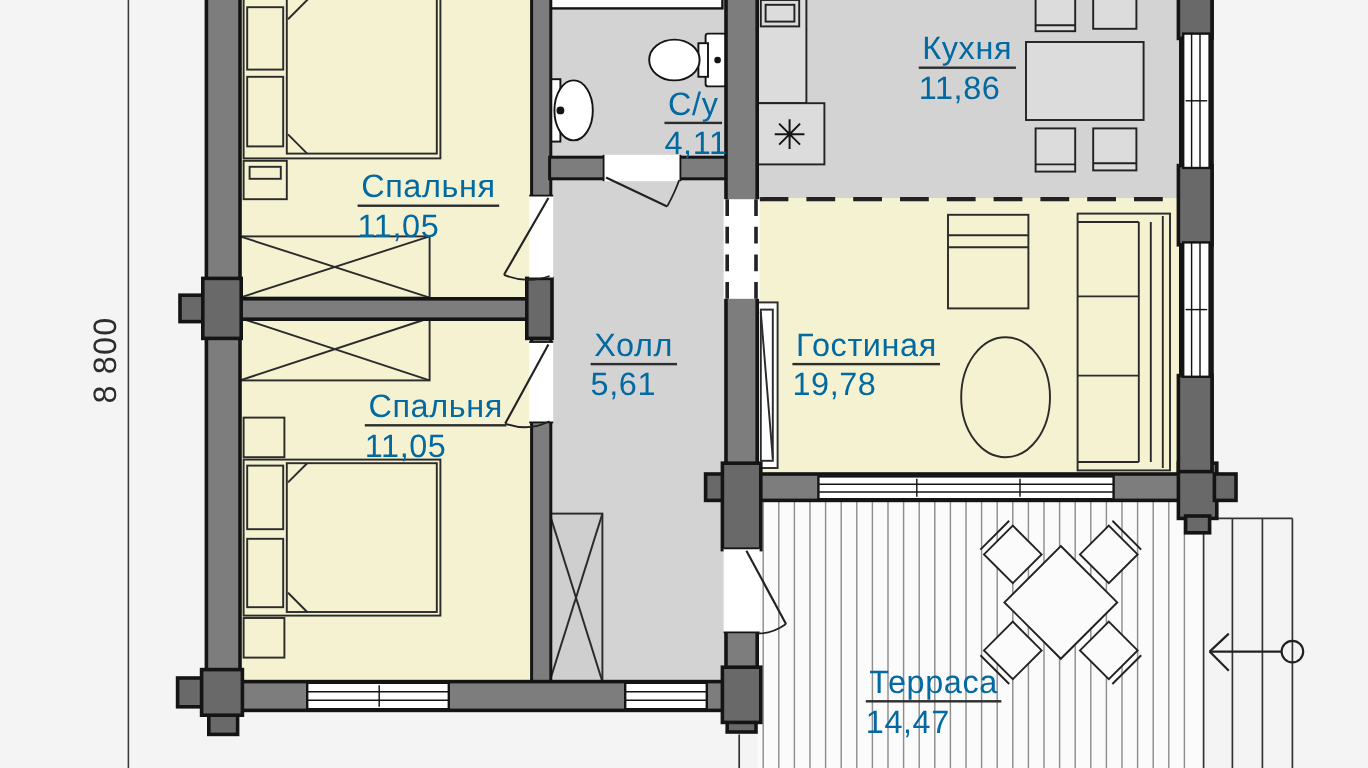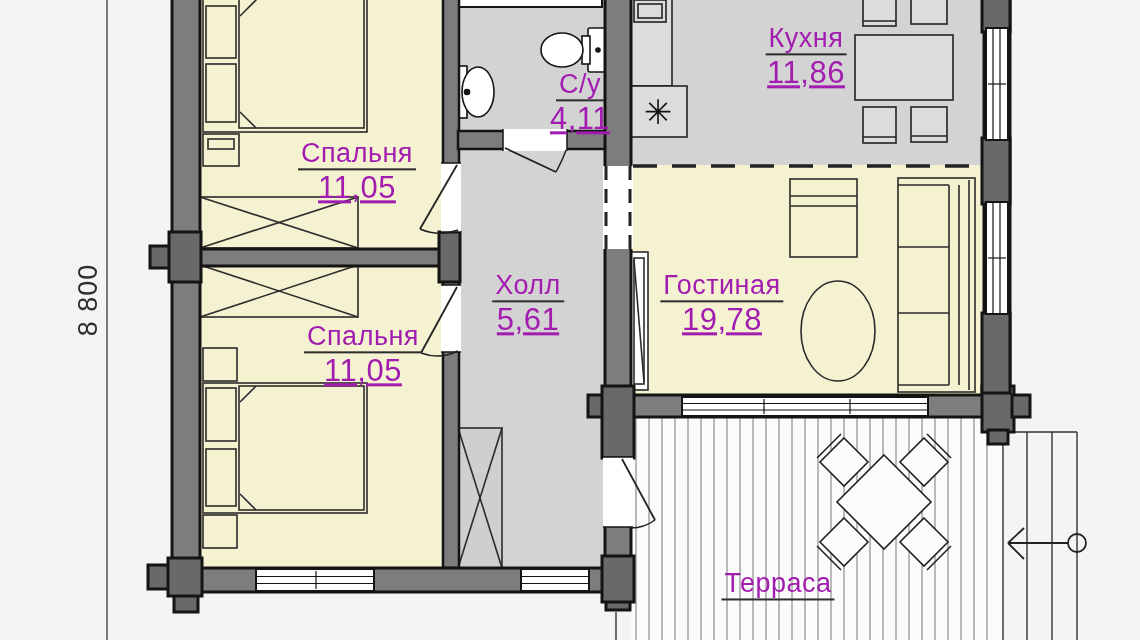--- a/index.html
+++ b/index.html
@@ -1,25 +1,25 @@
 <!DOCTYPE html>
 <html><head>
 <meta charset="utf-8">
 <style>
   html,body{margin:0;padding:0;}
   body{width:1140px;height:640px;background:#f4f4f4;overflow:hidden;
        font-family:"Liberation Sans",sans-serif;}
   #plan{position:relative;width:1140px;height:640px;background:#f4f4f4;}
   #plan svg{position:absolute;left:0;top:0;z-index:1;}
   .room-label{position:absolute;z-index:2;transform:translate(-50%,-50%);
-      text-align:center;color:#a21caf;line-height:1.04;letter-spacing:.5px;
-      white-space:nowrap;text-decoration:underline;}
+      color:#0369a1;line-height:1.04;letter-spacing:.5px;
+      white-space:nowrap;}
   .room-label .rname{display:inline-block;font-size:27px;
       border-bottom:2px solid #2d2d2d;padding:0 3px 1px;}
-  .room-label .rarea{display:block;font-size:31px;margin-top:2px;}
+  .room-label .rarea{display:block;font-size:27px;margin-top:2px;}
   .dim-label{position:absolute;z-index:2;left:88px;top:300px;
       transform:translate(-50%,-50%) rotate(-90deg);font-size:27px;
       color:#2d2d2d;letter-spacing:1px;white-space:nowrap;}
   svg text.stove{font-family:"DejaVu Sans",sans-serif;}
 </style>
 </head>
 <body>
 
 <div id="plan">
 <svg width="1140" height="640" viewBox="0 0 1140 640">
@@ -315,16 +315,17 @@
   <div class="room-label" style="left:722px;top:304px">
     <span class="rname">Гостиная</span>
     <span class="rarea">19,78</span>
   </div>
   <div class="room-label" style="left:363px;top:355px">
     <span class="rname">Спальня</span>
     <span class="rarea">11,05</span>
   </div>
   <div class="room-label" style="left:778px;top:585px">
     <span class="rname">Терраса</span>
+    <span class="rarea">14,47</span>
   </div>
 
   <div class="dim-label">8 800</div>
 </div>
 
 </body></html>

